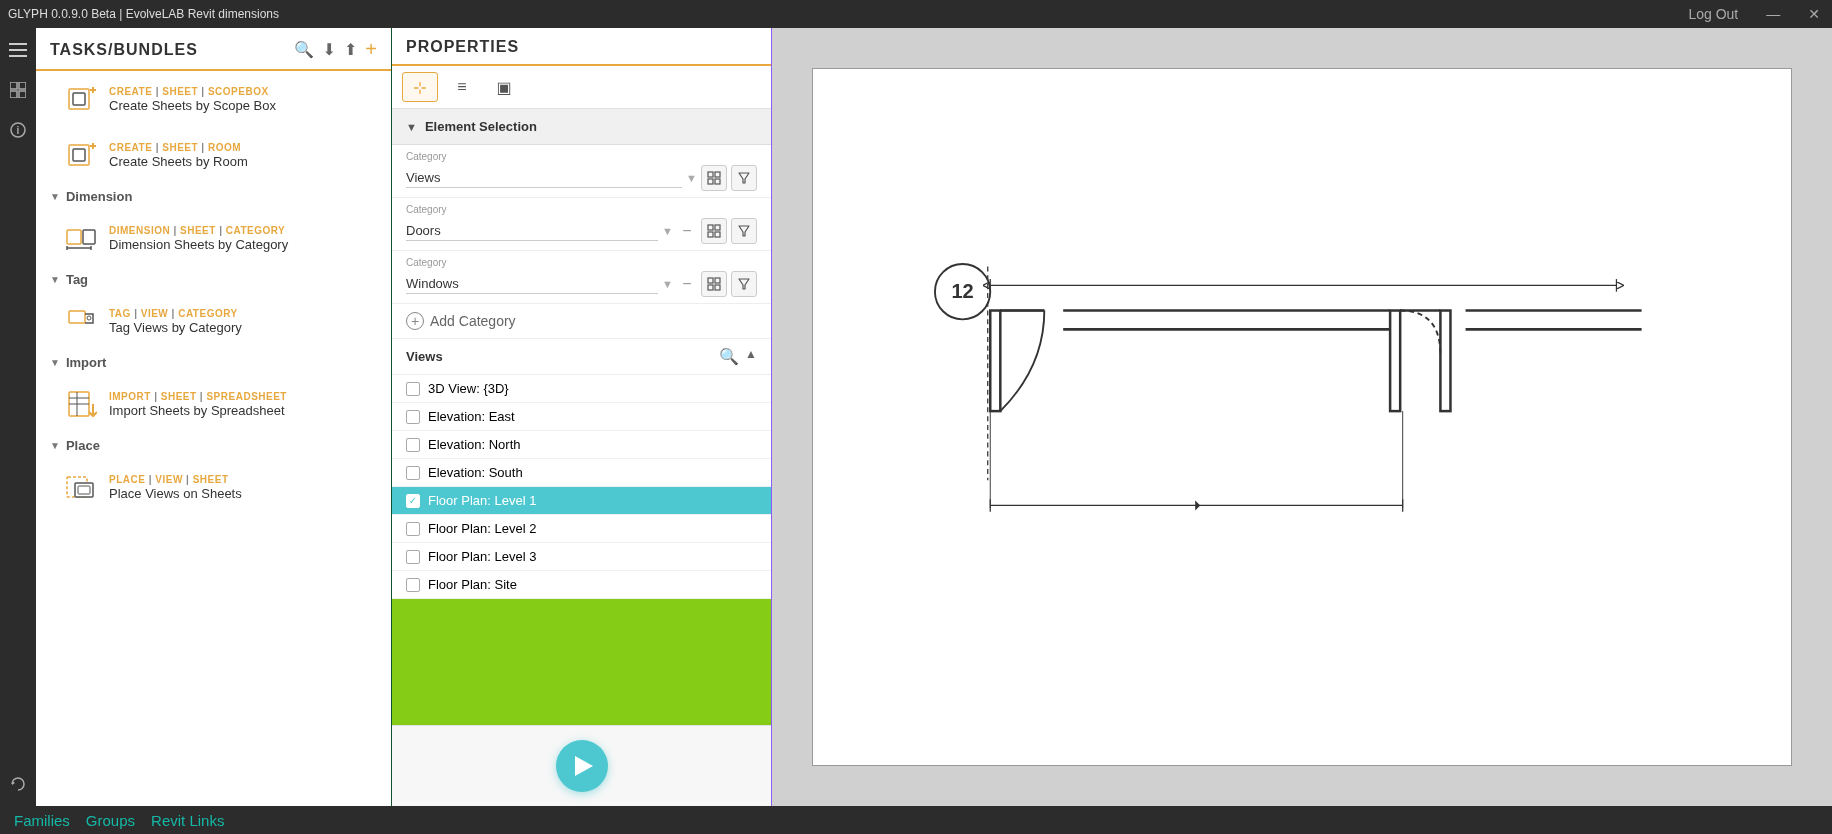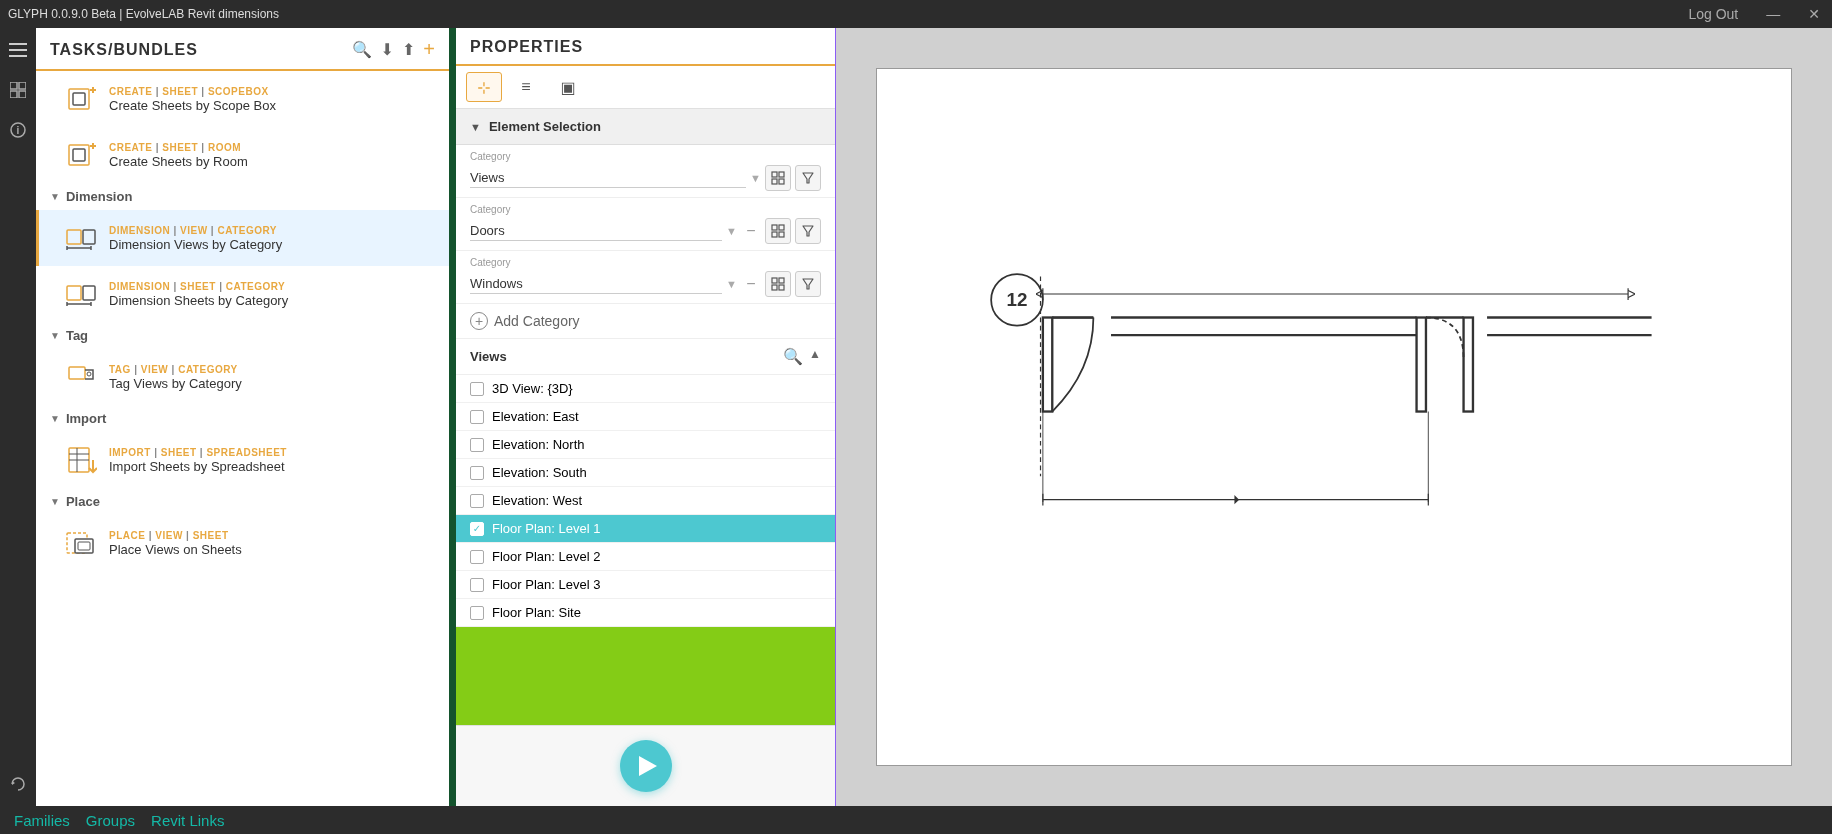--- a/index.html
+++ b/index.html
@@ -47,25 +47,25 @@
       justify-content: center;
       color: #aaa;
       cursor: pointer;
       border-radius: 3px;
       font-size: 14px;
     }
     .icon-bar-item.active { color: #fff; }
 
     
     .tasks-panel {
-      width: 420px;
+      width: 356px;
       background: #ffffff;
       display: flex;
       flex-direction: column;
-      border-right: 7px solid #14532d;
+      border-right: 1px solid #14532d;
       flex-shrink: 0;
       overflow: hidden;
     }
 
     .tasks-header {
       display: flex;
       align-items: center;
       justify-content: space-between;
       padding: 10px 14px 8px 14px;
       border-bottom: 2px solid #e8a840;
@@ -517,37 +517,20 @@
             </div>
             <div class="task-name">Create Sheets by Room</div>
           </div>
         </div>
 
         <div class="section-header">
           <span class="section-chevron">▼</span>
           <span>Dimension</span>
         </div>
 
-        <div class="task-item active">
-          <div class="task-icon">
-            <svg viewBox="0 0 32 32" fill="none" xmlns="http://www.w3.org/2000/svg">
-              <rect x="2" y="8" width="14" height="14" rx="1" stroke="#e8a840" stroke-width="1.5" fill="none"></rect>
-              <rect x="18" y="8" width="12" height="14" rx="1" stroke="#555" stroke-width="1.5" fill="none"></rect>
-              <line x1="2" y1="26" x2="26" y2="26" stroke="#555" stroke-width="1.5" marker-start="url(#arrow)" marker-end="url(#arrow)"></line>
-              <line x1="2" y1="24" x2="2" y2="28" stroke="#555" stroke-width="1.5"></line>
-              <line x1="26" y1="24" x2="26" y2="28" stroke="#555" stroke-width="1.5"></line>
-            </svg>
-          </div>
-          <div class="task-text">
-            <div class="task-label">
-              <span>DIMENSION</span> | <span>VIEW</span> | <span>CATEGORY</span>
-            </div>
-            <div class="task-name">Dimension Views by Category</div>
-          </div>
-        </div>
 
         <div class="task-item">
           <div class="task-icon">
             <svg viewBox="0 0 32 32" fill="none" xmlns="http://www.w3.org/2000/svg">
               <rect x="2" y="8" width="14" height="14" rx="1" stroke="#e8a840" stroke-width="1.5" fill="none"></rect>
               <rect x="18" y="8" width="12" height="14" rx="1" stroke="#555" stroke-width="1.5" fill="none"></rect>
               <line x1="2" y1="26" x2="26" y2="26" stroke="#555" stroke-width="1.5"></line>
               <line x1="2" y1="24" x2="2" y2="28" stroke="#555" stroke-width="1.5"></line>
               <line x1="26" y1="24" x2="26" y2="28" stroke="#555" stroke-width="1.5"></line>
             </svg>
@@ -747,24 +730,20 @@
           <div class="view-item">
             <div class="view-checkbox"></div>
             <span class="view-name">Elevation: North</span>
           </div>
 
           <div class="view-item">
             <div class="view-checkbox"></div>
             <span class="view-name">Elevation: South</span>
           </div>
 
-          <div class="view-item">
-            <div class="view-checkbox"></div>
-            <span class="view-name">Elevation: West</span>
-          </div>
 
           <div class="view-item checked">
             <div class="view-checkbox checked"></div>
             <span class="view-name">Floor Plan: Level 1</span>
           </div>
 
           <div class="view-item">
             <div class="view-checkbox"></div>
             <span class="view-name">Floor Plan: Level 2</span>
           </div>

